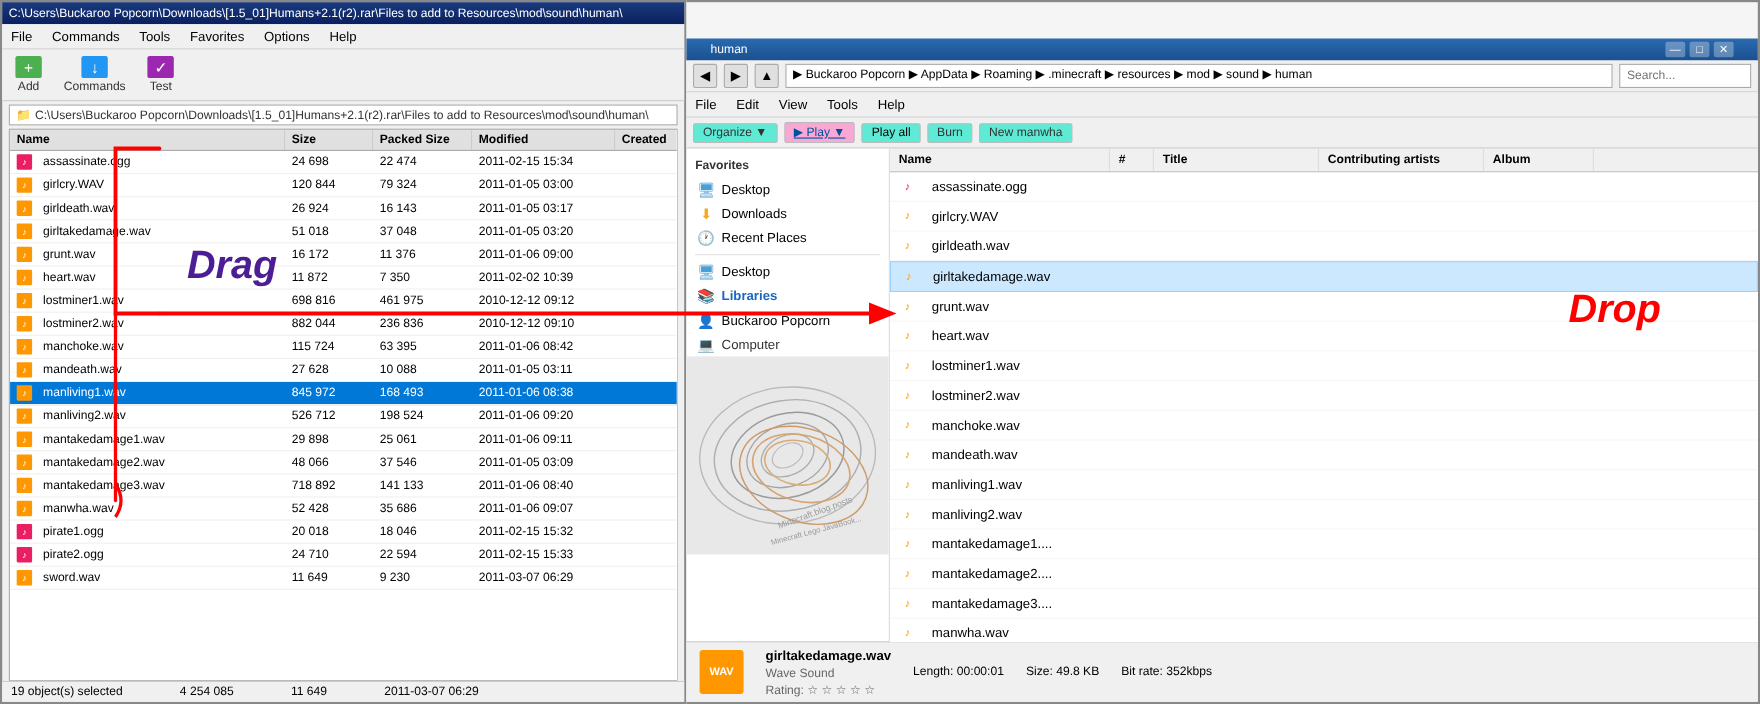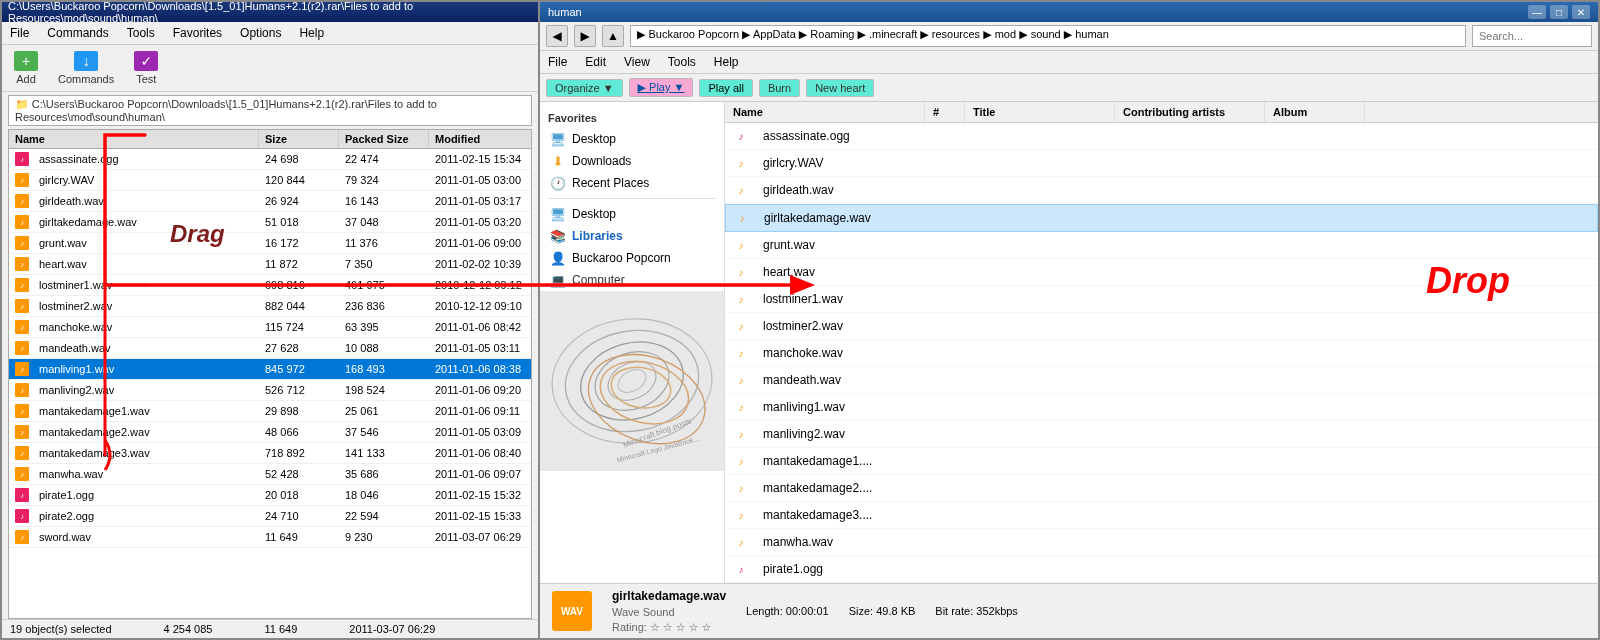--- a/index.html
+++ b/index.html
@@ -1,20 +1,20 @@
 <!DOCTYPE html>
 <html><head>
   <meta charset="utf-8">
   <style>
     * { margin: 0; padding: 0; box-sizing: border-box; }
     body { width: 1600px; height: 640px; overflow: hidden; font-family: 'Segoe UI', Tahoma, sans-serif; font-size: 12px; background: #c0c0c0; display: flex; }
 
     
     .winrar-panel {
-      width: 540px;
+      width: 624px;
       height: 640px;
       background: #f0f0f0;
       border: 2px solid #888;
       display: flex;
       flex-direction: column;
       flex-shrink: 0;
     }
     .winrar-titlebar {
       background: linear-gradient(to bottom, #1a3a7c, #0a2060);
       color: white;
@@ -138,26 +138,27 @@
       height: 640px;
       background: #f5f5f5;
       border: 2px solid #888;
       border-left: none;
       display: flex;
       flex-direction: column;
     }
     .explorer-titlebar {
       background: linear-gradient(to bottom, #2a6ab0, #1a5090);
       color: white;
-      padding: 3px 8px;
+      padding: 3px 22px;
       font-size: 11px;
       height: 20px;
       display: flex;
       align-items: center;
       justify-content: space-between;
+      margin-top: 33px;
     }
     .explorer-titlebar-buttons { display: flex; gap: 4px; }
     .title-btn {
       width: 18px;
       height: 14px;
       background: rgba(255,255,255,0.3);
       border-radius: 2px;
       display: flex;
       align-items: center;
       justify-content: center;
@@ -354,22 +355,22 @@
     }
     .details-info { display: flex; flex-direction: column; gap: 3px; }
     .details-name { font-weight: bold; font-size: 12px; }
     .details-meta { color: #666; }
     .details-right { margin-left: auto; text-align: right; color: #555; display: flex; flex-direction: column; gap: 3px; }
 
     .left-drag-label {
       position: absolute;
       left: 170px;
       top: 220px;
-      color: #7f1d1d;
-      font-size: 24px;
+      color: #4c1d95;
+      font-size: 36px;
       font-weight: bold;
       font-style: italic;
       pointer-events: none;
       z-index: 30;
     }
     .right-drop-label {
       position: absolute;
       right: 90px;
       top: 260px;
       color: red;
@@ -643,21 +644,21 @@
     <span>Edit</span>
     <span>View</span>
     <span>Tools</span>
     <span>Help</span>
   </div>
   <div class="explorer-toolbar">
     <button class="exp-btn organize">Organize ▼</button>
     <button class="exp-btn play">▶ Play ▼</button>
     <button class="exp-btn">Play all</button>
     <button class="exp-btn burn">Burn</button>
-    <button class="exp-btn newfolder">New heart</button>
+    <button class="exp-btn newfolder">New manwha</button>
   </div>
   <div class="explorer-body">
     <div class="explorer-sidebar">
       <div class="sidebar-section">Favorites</div>
       <div class="sidebar-item">
         <span class="sidebar-icon desktop">🖥</span>
         <span>Desktop</span>
       </div>
       <div class="sidebar-item">
         <span class="sidebar-icon downloads">⬇</span>

